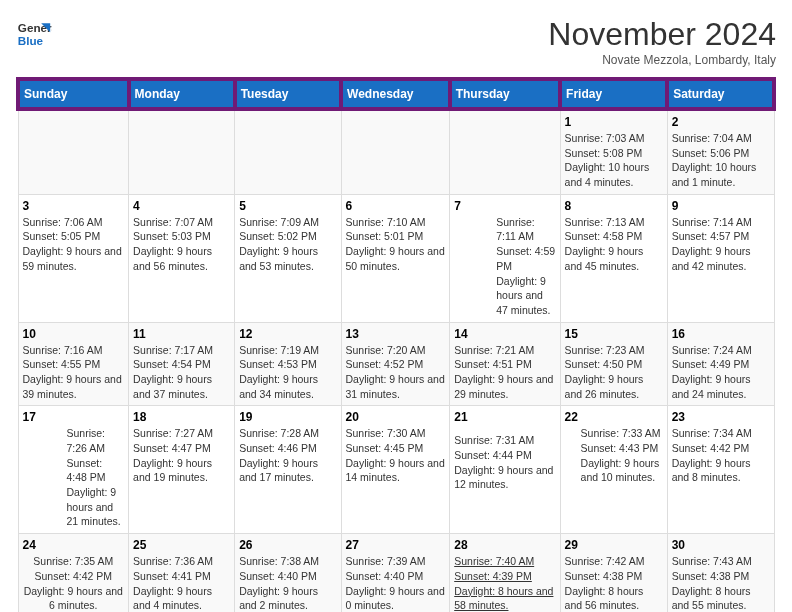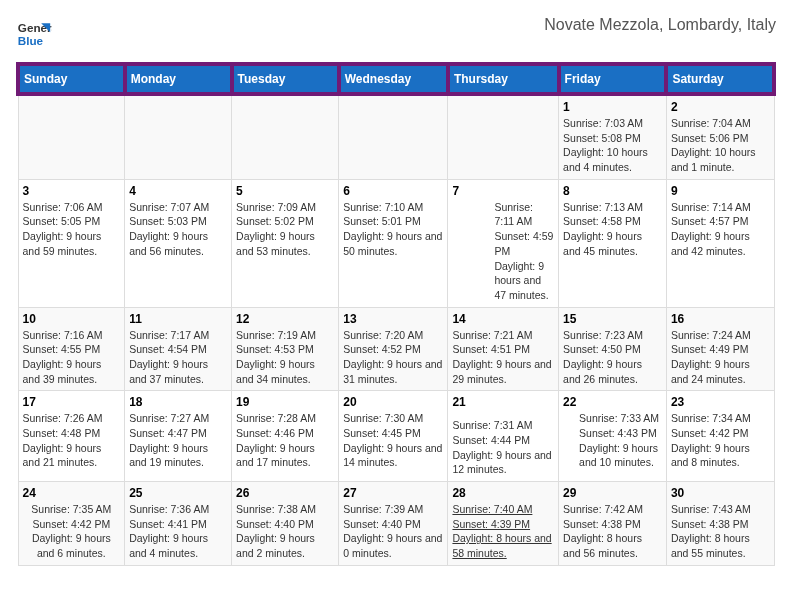--- a/index.html
+++ b/index.html
@@ -27,21 +27,21 @@
     }
     .title-area {
       text-align: right;
     }
     .month-title {
       font-size: 32px;
       font-weight: normal;
       color: #333;
     }
     .location-title {
-      font-size: 16px;
+      font-size: 12px;
       color: #555;
     }
     table {
       width: 100%;
       border-collapse: collapse;
       font-size: 11px;
     }
     thead tr th {
       background-color: #1a6fc4;
       color: #fff;
@@ -84,20 +84,21 @@
 
 <div class="header-area">
   <div class="logo">
     <svg class="logo-icon" viewBox="0 0 40 40">
       <text x="2" y="18" font-size="13" font-weight="bold" fill="#333" font-family="Arial">General</text>
       <text x="2" y="32" font-size="13" font-weight="bold" fill="#1a6fc4" font-family="Arial">Blue</text>
       <polygon points="28,8 38,8 38,18" fill="#1a6fc4"></polygon>
     </svg>
   </div>
   <div class="title-area">
+    <div class="month-title">November 2024</div>
     <div class="location-title">Novate Mezzola, Lombardy, Italy</div>
   </div>
 </div>
 
 <table>
   <thead>
     <tr>
     <th>Sunday</th>
         <th>Monday</th>
         <th>Tuesday</th>
@@ -211,21 +212,21 @@
         <td>
           <span class="day-number">16</span>
           <div class="day-info" style="white-space: pre-line;">Sunrise: 7:24 AM
 Sunset: 4:49 PM
 Daylight: 9 hours and 24 minutes.</div>
         </td>
       </tr>
       <tr>
         <td>
           <span class="day-number">17</span>
-          <div class="day-info" style="white-space: pre-line;">Sunrise: 7:26 AM
+          <div class="day-info" style="white-space: pre-line; margin-left: 44px;">Sunrise: 7:26 AM
 Sunset: 4:48 PM
 Daylight: 9 hours and 21 minutes.</div>
         </td>
         <td>
           <span class="day-number">18</span>
           <div class="day-info" style="white-space: pre-line;">Sunrise: 7:27 AM
 Sunset: 4:47 PM
 Daylight: 9 hours and 19 minutes.</div>
         </td>
         <td>

